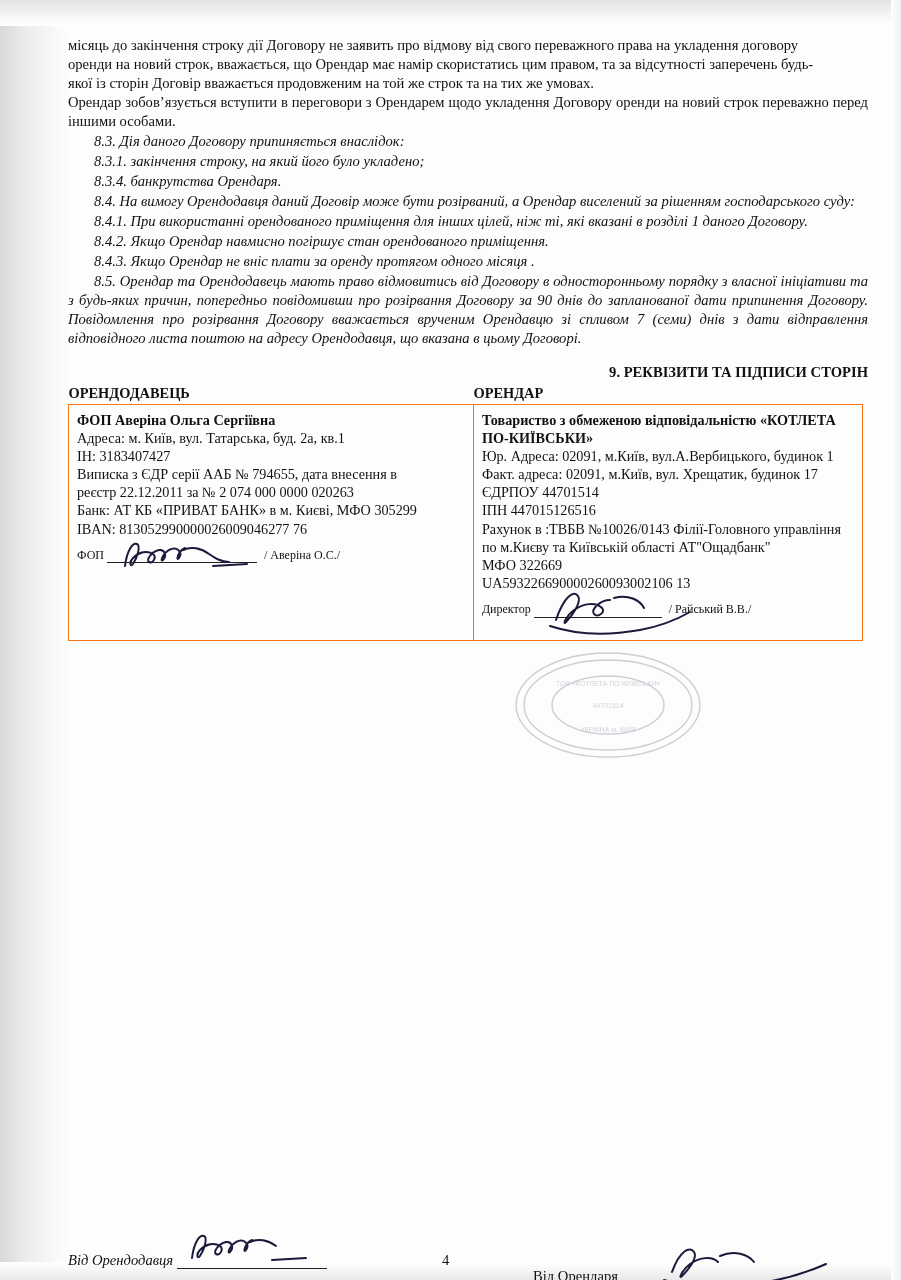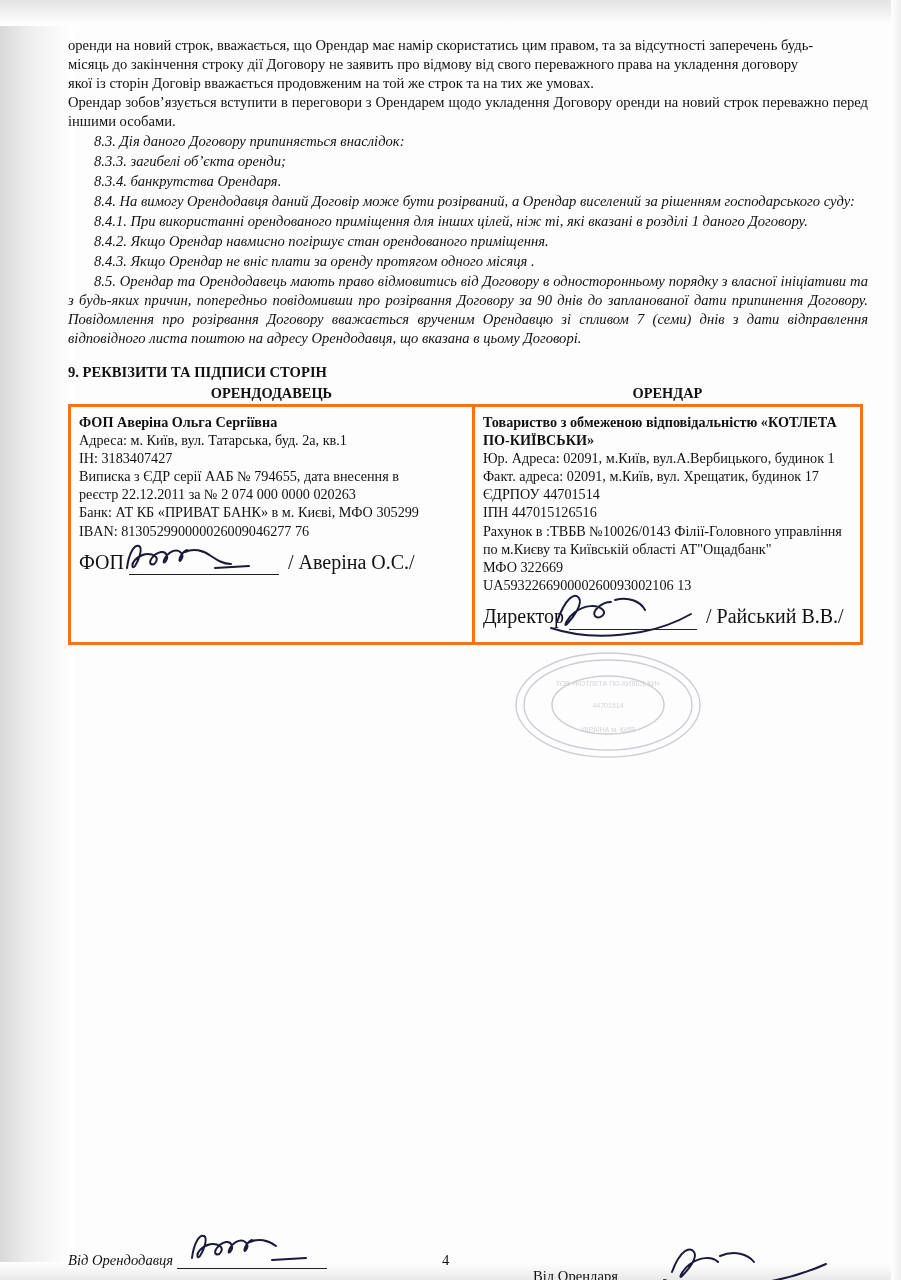--- a/index.html
+++ b/index.html
@@ -61,56 +61,56 @@
   }
   p.indent { text-indent: 26px; font-style: italic; }
 
   .first-line {
     font-size: 14.6px;
     line-height: 1.30;
     text-align: justify;
   }
 
   .section-title {
-    text-align: left;
+    text-align: right;
     font-weight: bold;
     font-size: 14.6px;
     margin: 16px 0 4px 0;
   }
 
   table.req {
     width: 795px;
     border-collapse: collapse;
     table-layout: fixed;
     margin-top: 2px;
   }
   table.req td.hdr {
     border: none;
-    text-align: center;
+    text-align: left;
     font-weight: bold;
     font-size: 14.4px;
     padding: 0 0 2px 0;
   }
   table.req td.cell {
-    border: 3px solid #f97316;
+    border: 1px solid #f97316;
     vertical-align: top;
     padding: 6px 8px 4px 8px;
     font-size: 14.2px;
     line-height: 1.28;
     height: 200px;
   }
   .party-name { font-weight: bold; }
   .lines div { white-space: nowrap; }
   .lines div.wrap { white-space: normal; }
 
   .sign-row {
     position: relative;
     margin-top: 10px;
     height: 34px;
-    font-size: 20px;
+    font-size: 12px;
   }
   .sign-label { display: inline-block; }
   .sign-line {
     display: inline-block;
     border-bottom: 1px solid #222;
     height: 14px;
     vertical-align: bottom;
   }
   .sign-name { display: inline-block; padding-left: 4px; }
 
@@ -151,28 +151,28 @@
 
 <div class="page">
   <div class="edge-left"></div>
   <div class="edge-top"></div>
   <div class="edge-bottom"></div>
   <div class="edge-right"></div>
 
   <div class="content">
 
     <div class="first-line">
+      <div>місяць до закінчення строку дії Договору не заявить про відмову від свого переважного права на укладення договору</div>
       <div>оренди на новий строк, вважається, що Орендар має намір скористатись цим правом, та за відсутності заперечень будь-</div>
-      <div>місяць до закінчення строку дії Договору не заявить про відмову від свого переважного права на укладення договору</div>
       <div>якої із сторін Договір вважається продовженим на той же строк та на тих же умовах.</div>
     </div>
 
     <p>Орендар зобов’язується вступити в переговори з Орендарем щодо укладення Договору оренди на новий строк переважно перед іншими особами.</p>
     <p class="indent">8.3. Дія даного Договору припиняється внаслідок:</p>
-    <p class="indent">8.3.3. загибелі об’єкта оренди;</p>
+    <p class="indent">8.3.1. закінчення строку, на який його було укладено;</p>
     <p class="indent">8.3.4. банкрутства Орендаря.</p>
     <p class="indent">8.4. На вимогу Орендодавця даний Договір може бути розірваний, а Орендар виселений за рішенням господарського суду:</p>
     <p class="indent">8.4.1. При використанні орендованого приміщення для інших цілей, ніж ті, які вказані в розділі 1 даного Договору.</p>
     <p class="indent">8.4.2. Якщо Орендар навмисно погіршує стан орендованого приміщення.</p>
     <p class="indent">8.4.3. Якщо Орендар не вніс плати за оренду протягом одного місяця .</p>
     <p class="indent">8.5. Орендар та Орендодавець  мають  право відмовитись від Договору в односторонньому порядку   з власної ініціативи та з будь-яких причин, попередньо повідомивши  про розірвання Договору за 90 днів до запланованої дати припинення Договору. Повідомлення про розірвання Договору вважається врученим Орендавцю зі спливом 7 (семи) днів з дати відправлення відповідного листа поштою на адресу Орендодавця, що вказана в цьому Договорі.</p>
 
     <div class="section-title">9. РЕКВІЗИТИ ТА ПІДПИСИ СТОРІН</div>
 
     <table class="req">

